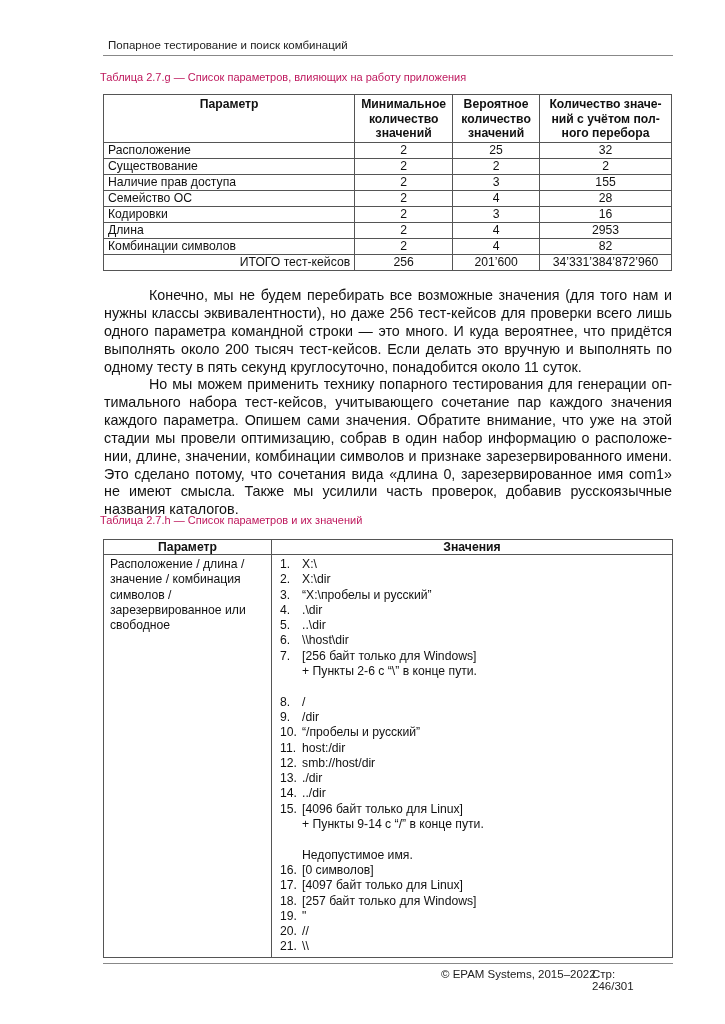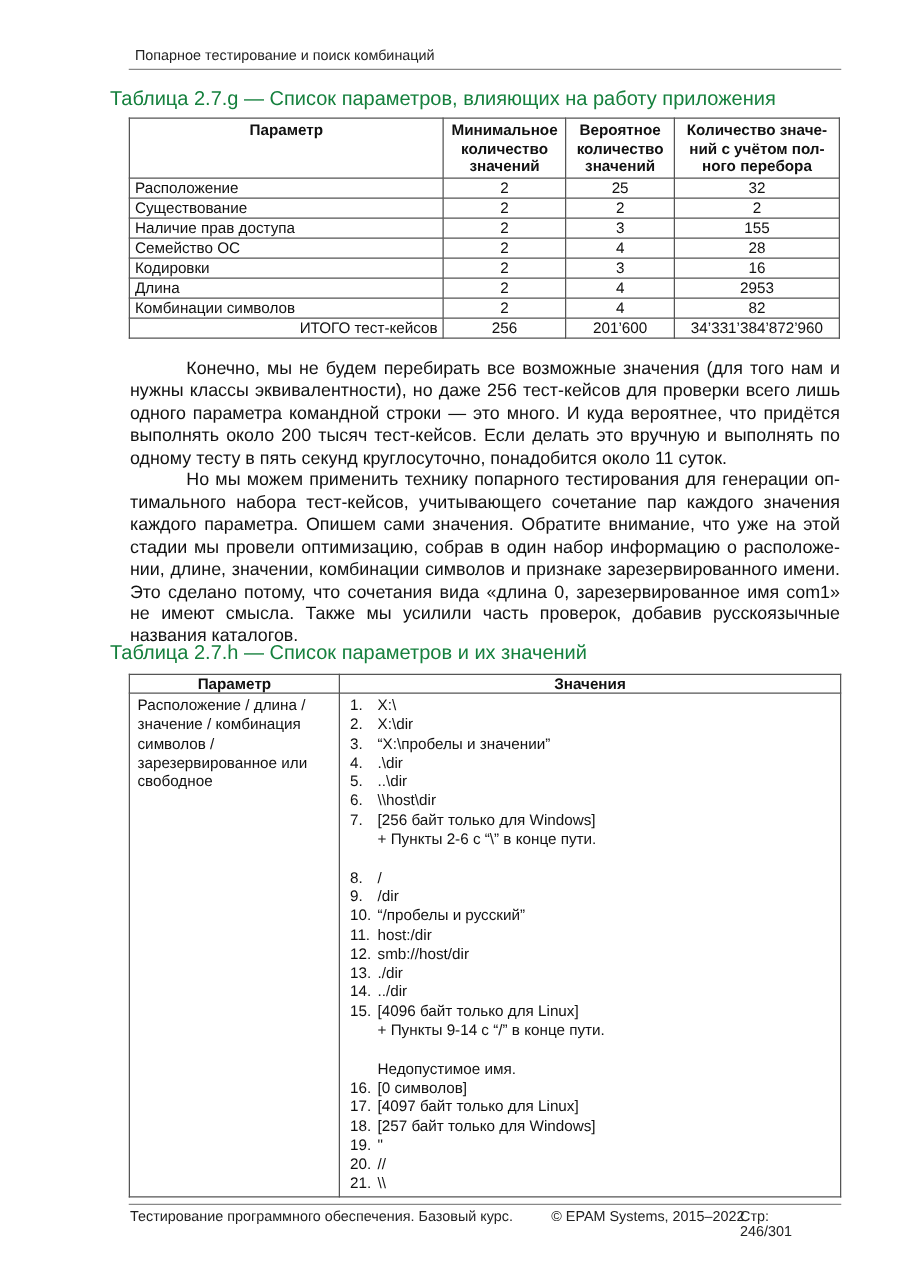--- a/index.html
+++ b/index.html
@@ -1,21 +1,21 @@
 <!DOCTYPE html>
 <html><head>
 <meta charset="utf-8">
 <style>
   html, body { margin: 0; padding: 0; background: #ffffff; }
   body { width: 725px; height: 1024px; position: relative; overflow: hidden;
          font-family: "Liberation Sans", sans-serif; color: #111; }
   .page { position: absolute; left: 0; top: 0; width: 653px; height: 1024px; }
   .running-header { position: absolute; left: 108px; top: 39px; font-size: 11.5px; color: #222; }
   .header-rule { position: absolute; left: 103px; top: 55px; width: 570px; height: 0; border-top: 1px solid #888; }
-  .caption { position: absolute; left: 88px; font-size: 16px; color: #15803d; }
+  .caption { position: absolute; left: 100px; font-size: 11px; color: #be185d; }
   table { border-collapse: collapse; position: absolute; font-size: 12.2px; }
   td, th { border: 1px solid #555; padding: 0 4px; line-height: 14.5px; vertical-align: top; }
   th { font-weight: bold; text-align: center; }
   #t1 { left: 103px; top: 94px; width: 569px; }
   #t1 th { padding-top: 2px; padding-bottom: 1px; }
   #t1 td { line-height: 15px; height: 15px; padding-top: 0; padding-bottom: 0; }
   #t1 td.c { text-align: center; }
   #t1 tr.total td { font-weight: normal; }
   #t1 tr.total td.lbl { text-align: right; }
   .para { position: absolute; left: 104px; width: 568px; font-size: 14.3px; line-height: 17.9px;
@@ -140,21 +140,21 @@
         <th>Значения</th>
       </tr>
     </thead>
     <tbody>
       <tr>
         <td class="param">Расположение / длина / значение / комбинация символов / зарезервированное или свободное</td>
         <td class="vals">
           <ul class="vlist" id="vlist">
               <li><span class="num">1.</span><span>X:\</span></li>
               <li><span class="num">2.</span><span>X:\dir</span></li>
-              <li><span class="num">3.</span><span>“X:\пробелы и значении”</span></li>
+              <li><span class="num">3.</span><span>“X:\пробелы и русский”</span></li>
               <li><span class="num">4.</span><span>.\dir</span></li>
               <li><span class="num">5.</span><span>..\dir</span></li>
               <li><span class="num">6.</span><span>\\host\dir</span></li>
               <li><span class="num">7.</span><span>[256 байт только для Windows]</span></li>
               <li class="cont"><span>+ Пункты 2-6 с “\” в конце пути.</span></li>
               <li><span></span>&nbsp;</li>
               <li><span class="num">8.</span><span>/</span></li>
               <li><span class="num">9.</span><span>/dir</span></li>
               <li><span class="num">10.</span><span>“/пробелы и русский”</span></li>
               <li><span class="num">11.</span><span>host:/dir</span></li>
@@ -171,16 +171,15 @@
               <li><span class="num">19.</span><span>"</span></li>
               <li><span class="num">20.</span><span>//</span></li>
               <li><span class="num">21.</span><span>\\</span></li>
             </ul>
         </td>
       </tr>
     </tbody>
   </table>
 
   <div class="footer-rule"></div>
-  <div class="footer" style="left:104px;">Тестирование программного обеспечения. Базовый курс.</div>
   <div class="footer" style="left:425px;margin-left:16px;">© EPAM Systems, 2015–2022</div>
   <div class="footer" style="left:592px;">Стр: 246/301</div>
 </div>
 
 </body></html>

